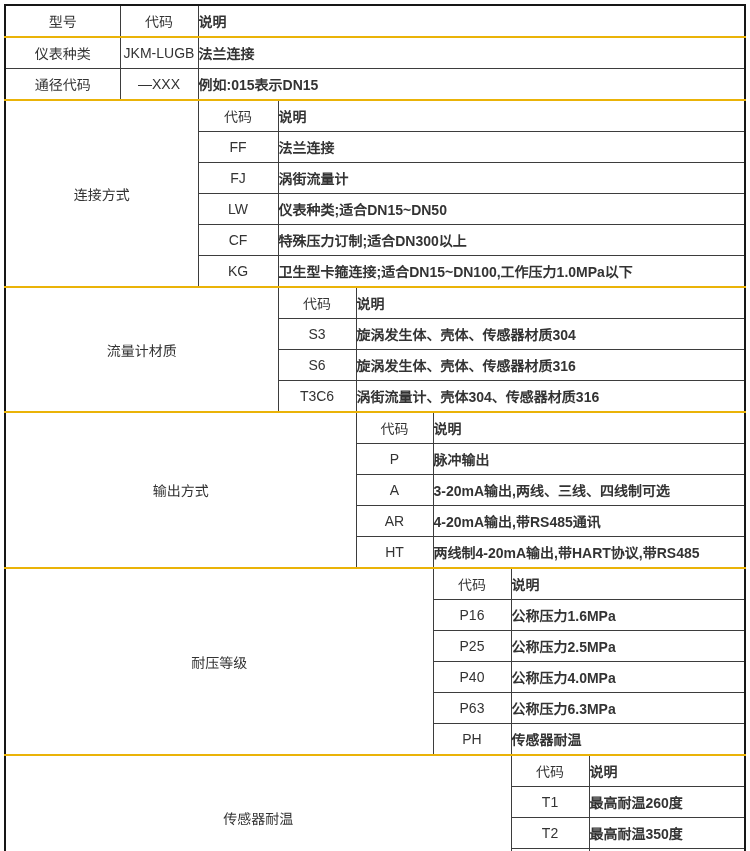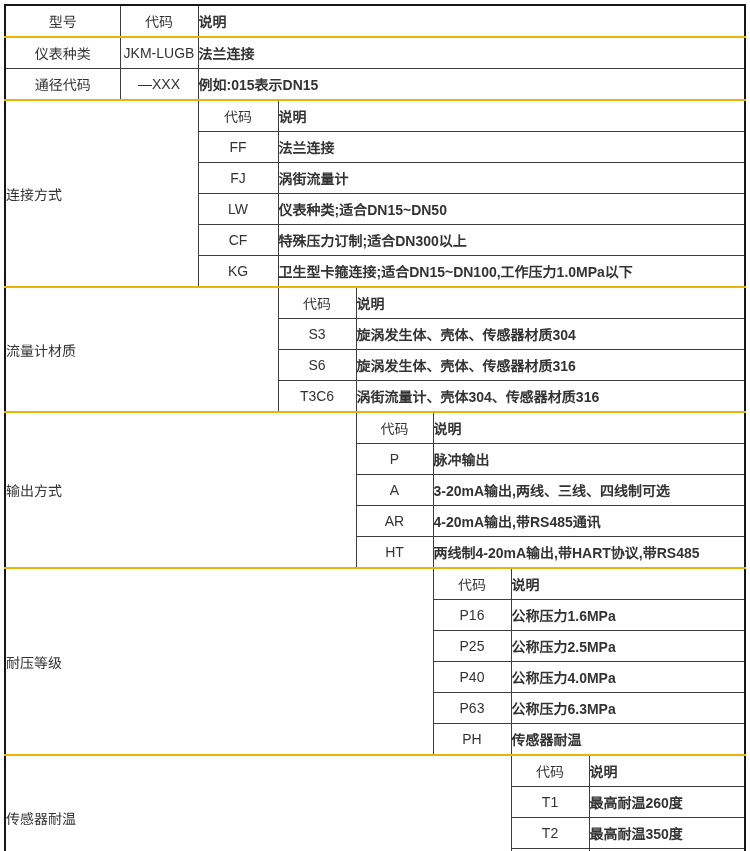--- a/index.html
+++ b/index.html
@@ -28,21 +28,21 @@
     font-size: 14px;
     color: #333333;
     background: #ffffff;
     overflow: hidden;
     white-space: nowrap;
   }
   td.c { text-align: center; }           
   td.d { text-align: left; padding-left: 11px; padding-right: 4px; font-weight: bold; } 
   td.blue { background: #dbe6f3; }       
   td.hdr  { background: #a9c6e3; }       
-  td.sec  { text-align: left; vertical-align: middle; background: #ffffff; } 
+  td.sec  { text-align: center; vertical-align: middle; background: #ffffff; } 
   tr.sec-top td { border-top: 2px solid #eab308; } 
 </style>
 </head>
 <body>
 
 <div class="page">
   <table class="spec">
     <colgroup>
       <col style="width:115px">
         <col style="width:78px">

